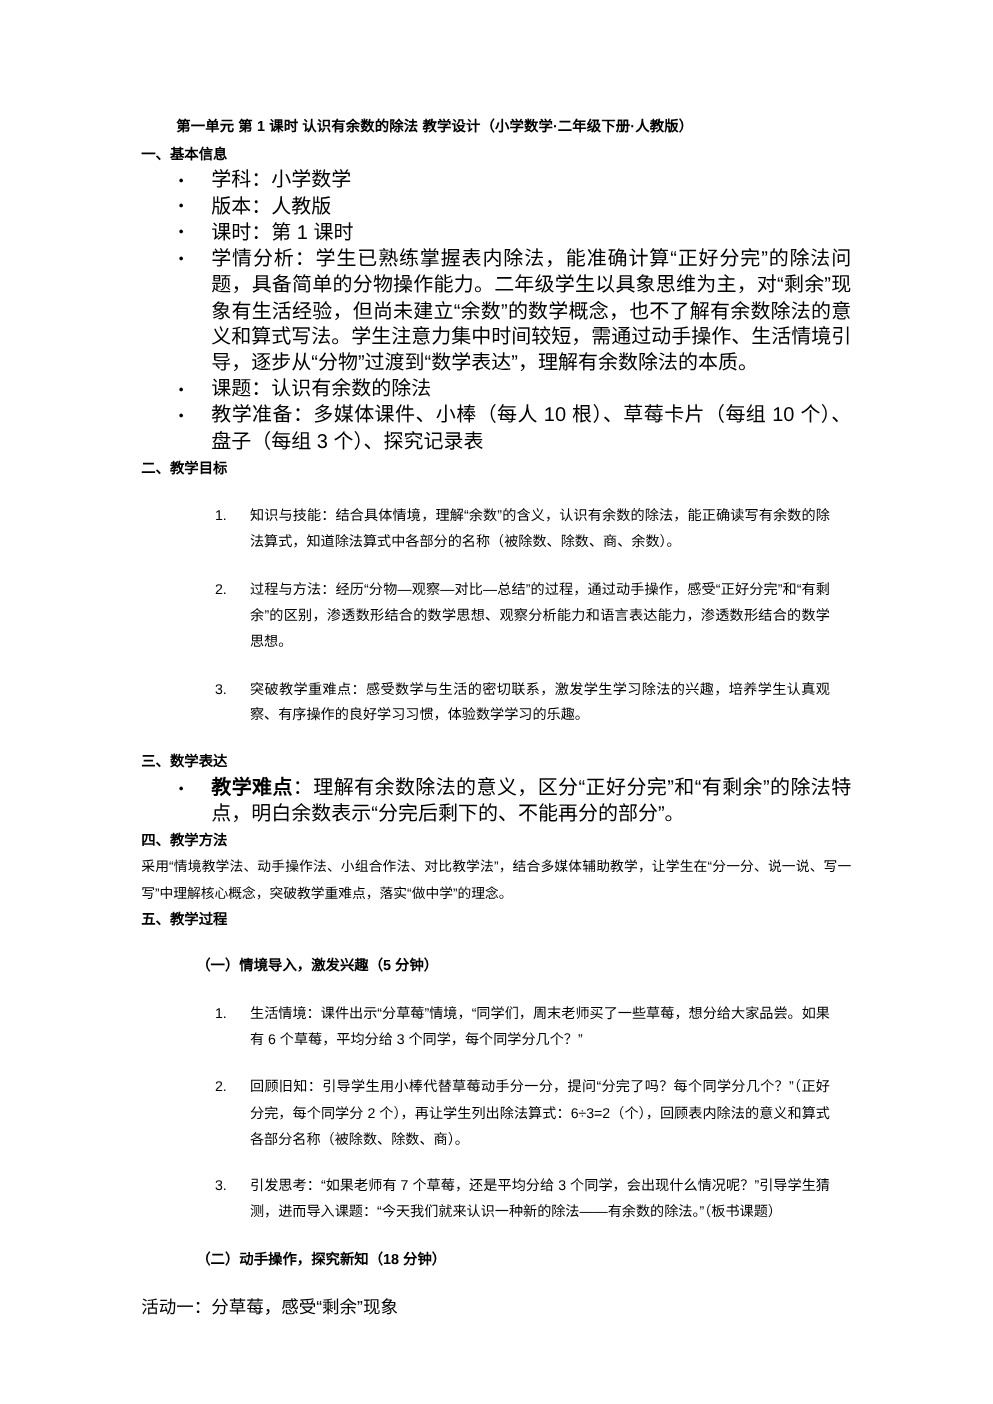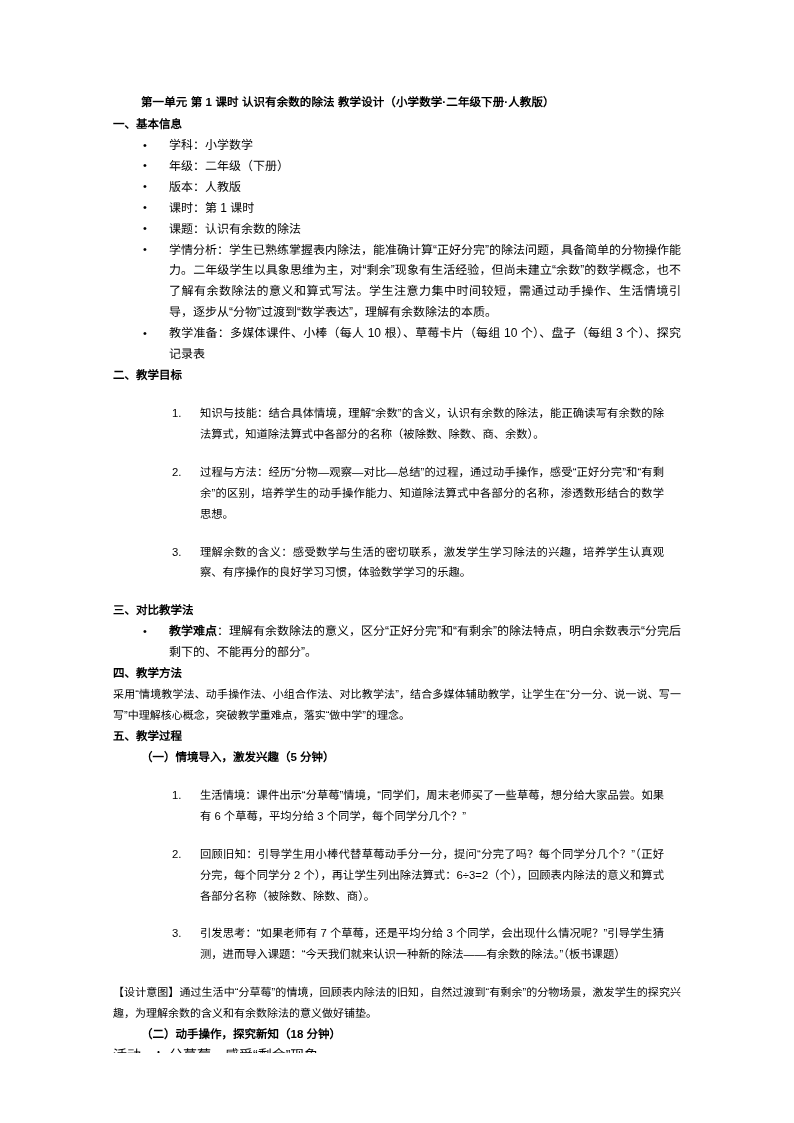--- a/index.html
+++ b/index.html
@@ -46,21 +46,21 @@
   }
 
   
   ul.bul {
     list-style: none;
     margin: 0;
     padding: 0;
   }
   ul.bul > li {
     position: relative;
-    font-size: 12px;
+    font-size: 16px;
     line-height: 20.9px;
     padding-left: 56px;
     margin: 0;
     text-align: justify;
     text-justify: inter-ideograph;
   }
   ul.bul > li::before {
     content: "\2022";
     position: absolute;
     left: 30px;
@@ -105,21 +105,21 @@
   }
 
   
   .b { font-weight: bold; }
 
   
   .sub-head {
     font-size: 11.5px;
     font-weight: bold;
     line-height: 21px;
-    margin: 0;
+    margin: 16px;
     padding-left: 28px;
   }
   .act-head {
     font-size: 14px;
     font-weight: normal;
     line-height: 21px;
     margin: 0;
     padding-left: 0;
   }
 </style>
@@ -127,50 +127,48 @@
 <body>
 
 <div class="page">
   <div class="body-area">
 
     <div class="doc-title">第一单元 第 1 课时 认识有余数的除法 教学设计（小学数学·二年级下册·人教版）</div>
 
     <div class="sec-head">一、基本信息</div>
     <ul class="bul">
       <li>学科：小学数学</li>
-      <li>年级：二年级（下册）</li>
       <li>版本：人教版</li>
       <li>课时：第 1 课时</li>
+      <li>学情分析：学生已熟练掌握表内除法，能准确计算“正好分完”的除法问题，具备简单的分物操作能力。二年级学生以具象思维为主，对“剩余”现象有生活经验，但尚未建立“余数”的数学概念，也不了解有余数除法的意义和算式写法。学生注意力集中时间较短，需通过动手操作、生活情境引导，逐步从“分物”过渡到“数学表达”，理解有余数除法的本质。</li>
       <li>课题：认识有余数的除法</li>
-      <li>学情分析：学生已熟练掌握表内除法，能准确计算“正好分完”的除法问题，具备简单的分物操作能力。二年级学生以具象思维为主，对“剩余”现象有生活经验，但尚未建立“余数”的数学概念，也不了解有余数除法的意义和算式写法。学生注意力集中时间较短，需通过动手操作、生活情境引导，逐步从“分物”过渡到“数学表达”，理解有余数除法的本质。</li>
       <li>教学准备：多媒体课件、小棒（每人 10 根）、草莓卡片（每组 10 个）、盘子（每组 3 个）、探究记录表</li>
     </ul>
 
     <div class="sec-head">二、教学目标</div>
     <ol class="num">
       <li>知识与技能：结合具体情境，理解“余数”的含义，认识有余数的除法，能正确读写有余数的除法算式，知道除法算式中各部分的名称（被除数、除数、商、余数）。</li>
-      <li>过程与方法：经历“分物—观察—对比—总结”的过程，通过动手操作，感受“正好分完”和“有剩余”的区别，培养学生的动手操作能力、知道除法算式中各部分的名称，渗透数形结合的数学思想。</li>
-      <li>理解余数的含义：感受数学与生活的密切联系，激发学生学习除法的兴趣，培养学生认真观察、有序操作的良好学习习惯，体验数学学习的乐趣。</li>
+      <li>过程与方法：经历“分物—观察—对比—总结”的过程，通过动手操作，感受“正好分完”和“有剩余”的区别，渗透数形结合的数学思想、观察分析能力和语言表达能力，渗透数形结合的数学思想。</li>
+      <li>突破教学重难点：感受数学与生活的密切联系，激发学生学习除法的兴趣，培养学生认真观察、有序操作的良好学习习惯，体验数学学习的乐趣。</li>
     </ol>
 
-    <div class="sec-head">三、对比教学法</div>
+    <div class="sec-head">三、数学表达</div>
     <ul class="bul">
       <li><span class="b">教学难点</span><span>：理解有余数除法的意义，区分“正好分完”和“有剩余”的除法特点，明白余数表示“分完后剩下的、不能再分的部分”。</span></li>
     </ul>
 
     <div class="sec-head">四、教学方法</div>
     <div class="para">采用“情境教学法、动手操作法、小组合作法、对比教学法”，结合多媒体辅助教学，让学生在“分一分、说一说、写一写”中理解核心概念，突破教学重难点，落实“做中学”的理念。</div>
 
     <div class="sec-head">五、教学过程</div>
 
     <div class="sub-head">（一）情境导入，激发兴趣（5 分钟）</div>
     <ol class="num">
       <li>生活情境：课件出示“分草莓”情境，“同学们，周末老师买了一些草莓，想分给大家品尝。如果有 6 个草莓，平均分给 3 个同学，每个同学分几个？”</li>
       <li>回顾旧知：引导学生用小棒代替草莓动手分一分，提问“分完了吗？每个同学分几个？”（正好分完，每个同学分 2 个），再让学生列出除法算式：6÷3=2（个），回顾表内除法的意义和算式各部分名称（被除数、除数、商）。</li>
       <li>引发思考：“如果老师有 7 个草莓，还是平均分给 3 个同学，会出现什么情况呢？”引导学生猜测，进而导入课题：“今天我们就来认识一种新的除法——有余数的除法。”（板书课题）</li>
     </ol>
-    <div class="para">【设计意图】通过生活中“分草莓”的情境，回顾表内除法的旧知，自然过渡到“有剩余”的分物场景，激发学生的探究兴趣，为理解余数的含义和有余数除法的意义做好铺垫。</div>
 
     <div class="sub-head">（二）动手操作，探究新知（18 分钟）</div>
     <div class="act-head">活动一：分草莓，感受“剩余”现象</div>
 
   </div>
 </div>
 
 </body></html>

